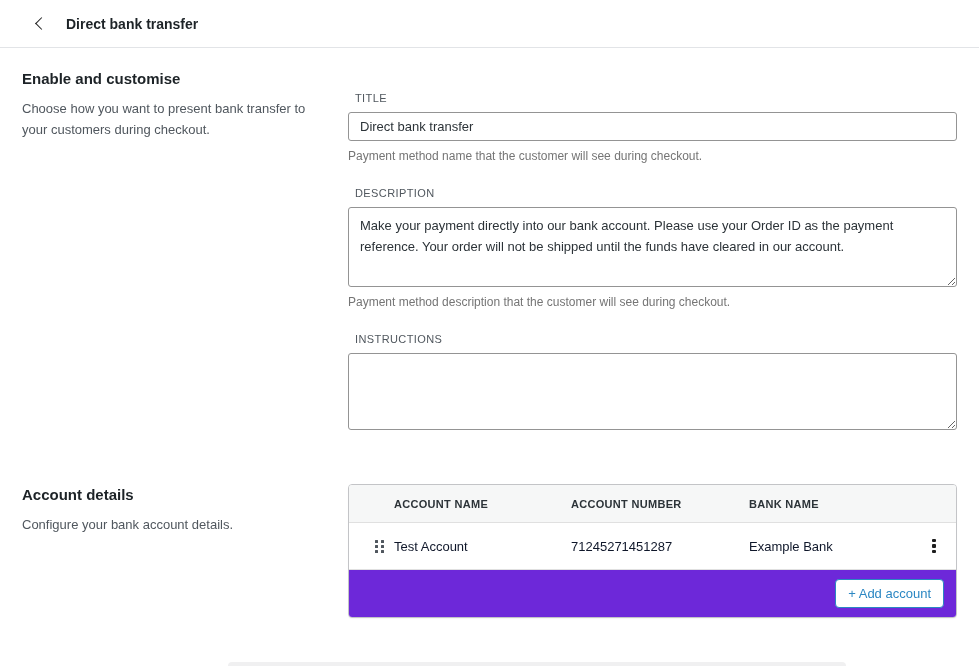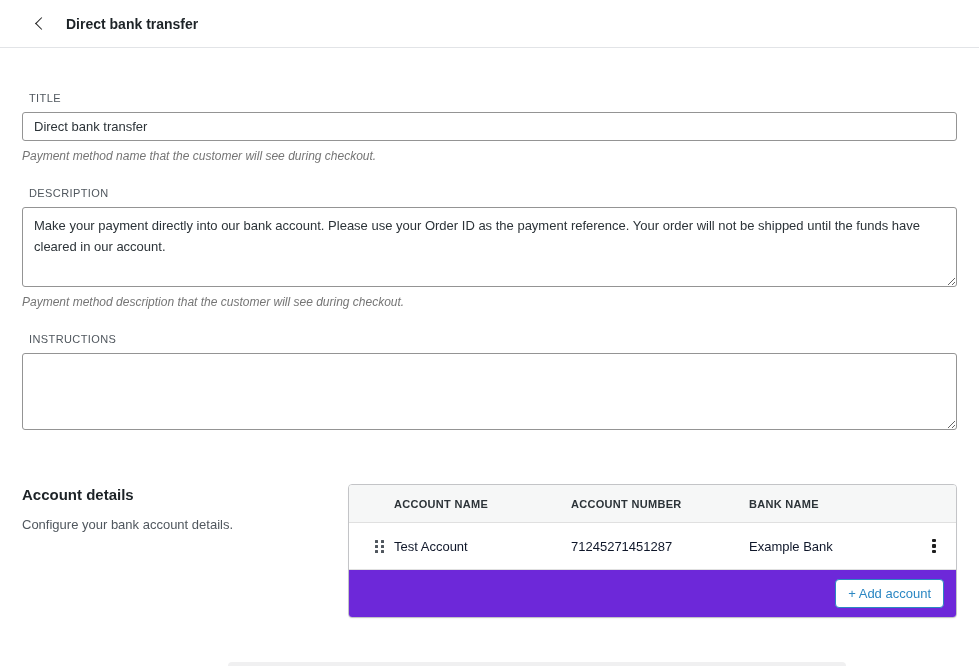--- a/index.html
+++ b/index.html
@@ -38,21 +38,21 @@
   .field-label { font-size:11px; color:#50575e; letter-spacing:.4px; margin-bottom:8px;
     text-transform:uppercase;margin-left:7px; }
   .text-input { width:100%; height:29px; border:1px solid #949494; border-radius:3px;
     padding:0 11px; font-size:13px; color:#2c3338; background:#fff;
     font-family:"Liberation Sans", sans-serif; }
   .textarea { width:100%; border:1px solid #949494; border-radius:3px; padding:8px 11px;
     font-size:13px; color:#2c3338; line-height:1.6; background:#fff; resize:both;
     font-family:"Liberation Sans", sans-serif; display:block; }
   .ta-desc { height:80px; }
   .ta-instr { height:77px; }
-  .help { font-size:12px; color:#757575; margin-top:8px;font-style:italic; }
+  .help { font-size:12px; color:#757575; margin-top:8px; }
 
   
   .acct-table { border:1px solid #c3c4c7; border-radius:4px; background:#fff; overflow:hidden;
     box-shadow:0 1px 1px rgba(0,0,0,.04); }
   .t-row { display:grid; grid-template-columns:45px 177px 178px 1fr 44px; align-items:center; }
   .t-head { background:#f6f7f7; height:38px; border-bottom:1px solid #e0e0e0; }
   .t-head .t-cell { font-size:11px; font-weight:700; color:#2c3338; letter-spacing:.3px;
     text-transform:uppercase; }
   .t-data { height:47px; border-bottom:1px solid #e0e0e0; background:#fff; }
   .t-cell { font-size:13px; color:#0f172a; padding-right:8px; }
@@ -77,20 +77,24 @@
 <div class="topbar">
   <button class="back-btn">
     <span class="chev"></span>
   </button>
   <div class="page-title">Direct bank transfer</div>
 </div>
 
 <div class="content">
 
   <div class="section">
+    <div class="left-col">
+      <div class="sec-heading">Enable and customise</div>
+      <div class="sec-desc">Choose how you want to present bank transfer to your customers during checkout.</div>
+    </div>
     <div class="right-col">
 
 
       <div class="field">
         <div class="field-label">TITLE</div>
         <input type="text" class="text-input" value="Direct bank transfer" style="">
         <div class="help">Payment method name that the customer will see during checkout.</div>
       </div>
 
       <div class="field">

